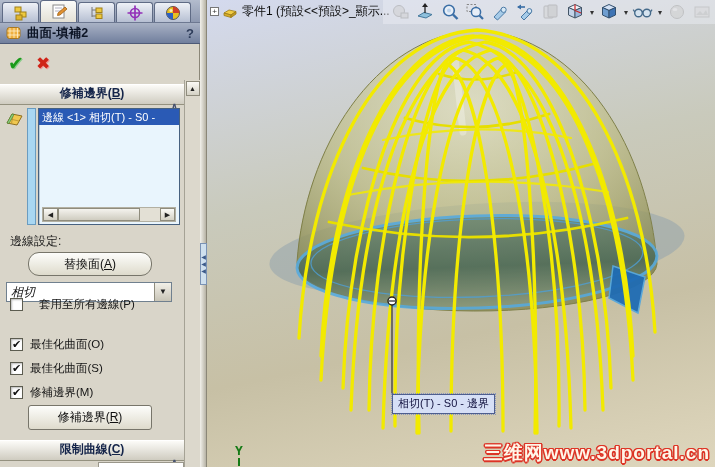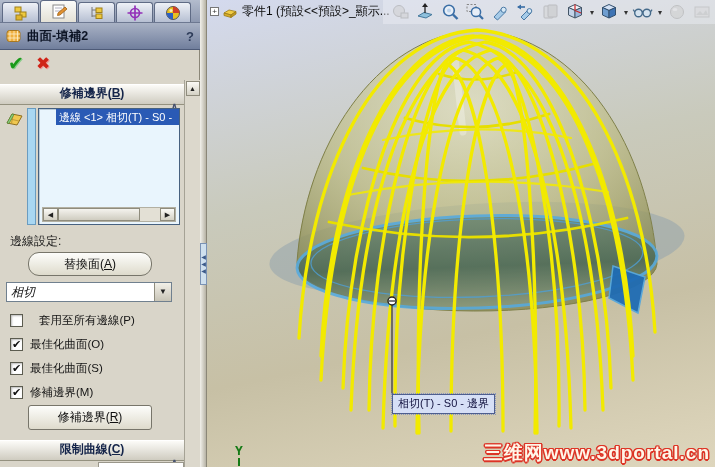--- a/index.html
+++ b/index.html
@@ -5,35 +5,35 @@
   * { margin:0; padding:0; box-sizing:border-box; }
   html,body { width:715px; height:467px; overflow:hidden; }
   body { font-family:"Liberation Sans","DejaVu Sans",sans-serif; font-size:12px; color:#111; }
   #app { position:relative; width:715px; height:467px; background:#d7d3c7; overflow:hidden; }
 
   
   #panel { position:absolute; left:0; top:0; width:200px; height:467px; background:#d9d5c9; border-right:1px solid #8b8778; }
   #tabs { position:absolute; left:0; top:0; width:200px; height:23px; background:linear-gradient(#b3bccd,#8d98b0); display:flex; align-items:flex-end; padding-left:2px; border-bottom:1px solid #6d7891; }
   .tab { width:37px; height:20px; margin-right:1px; border:1px solid #5f6b85; border-bottom:none; border-radius:3px 3px 0 0; background:linear-gradient(#eef1f7,#b6bfd2); display:flex; align-items:center; justify-content:center; }
   .tab.active { background:linear-gradient(#fbfbf9,#e4e1d6); height:22px; }
-  #titlebar { position:absolute; left:0; top:23px; width:200px; height:27px; background:linear-gradient(#a8b1c4,#68769671 60%,#5f6d8e); background:linear-gradient(#a9b2c5,#717f9d); display:flex; align-items:center; padding:0 6px; border-bottom:1px solid #4d5a77; }
+  #titlebar { position:absolute; left:0; top:23px; width:200px; height:21px; background:linear-gradient(#a8b1c4,#68769671 60%,#5f6d8e); background:linear-gradient(#a9b2c5,#717f9d); display:flex; align-items:center; padding:0 6px; border-bottom:1px solid #4d5a77; }
   #titlebar .t { font-weight:bold; font-size:12.5px; color:#0d1526; margin-left:5px; flex:1; }
   #titlebar .help { color:#2e3c5a; font-weight:bold; font-size:13px; }
   #okrow { position:absolute; left:0; top:46px; width:184px; height:34px; display:flex; align-items:center; gap:12px; padding-left:8px; }
   .okmark { color:#1a9a1a; font-size:19px; font-weight:bold; text-shadow:1px 1px 0 #8c8; }
   .cancelmark { color:#cf2418; font-size:17px; font-weight:bold; text-shadow:1px 1px 0 #e99; }
 
   .grouphdr { position:absolute; left:0; width:184px; height:21px; background:linear-gradient(#fcfbf8,#cfccc0); border-top:1px solid #fff; border-bottom:1px solid #94917f; display:flex; align-items:center; padding:0 6px; font-weight:bold; font-size:12px; color:#15254a;flex-direction:column; }
   .grouphdr .chev { margin-left:auto; color:#44506e; font-size:9px; line-height:8px; letter-spacing:0; }
   .mn { text-decoration:underline; }
 
   #selicon { position:absolute; left:5px; top:111px; }
   #colorstrip { position:absolute; left:27px; top:108px; width:9px; height:117px; background:#a9d7f2; border:1px solid #6a9cc0; }
   #listbox { position:absolute; left:38px; top:108px; width:142px; height:117px; background:#e9f5fd; border:1px solid #47617f; box-shadow:inset 1px 1px 0 #b9cbd9; }
-  #listbox .row { height:16px; line-height:16px; background:#2a5ab5; color:#fff; font-size:11px; padding-left:3px; white-space:nowrap; overflow:hidden;margin-left:17px; }
+  #listbox .row { height:16px; line-height:16px; background:#2a5ab5; color:#fff; font-size:11px; padding-left:3px; white-space:nowrap; overflow:hidden; }
   #hscroll { position:absolute; left:3px; right:3px; bottom:2px; height:15px; background:#e3e0d5; border:1px solid #b3b0a2; display:flex; }
   .sbtn { width:15px; height:13px; background:linear-gradient(#fbfaf6,#d4d1c4); border:1px solid #8f8c7d; font-size:7px; line-height:11px; text-align:center; color:#222; }
   #hthumb { width:62%; height:13px; background:linear-gradient(#f4f3ee,#cfccc0); border:1px solid #8f8c7d; margin-right:auto; }
 
   #edgelabel { position:absolute; left:10px; top:233px; font-size:12px; color:#1a1a1a; }
   .pbtn { position:absolute; left:28px; width:124px; height:24px; background:linear-gradient(#fdfdfb,#dedbcc); border:1px solid #77756a; border-radius:3px; font-size:12px; color:#101010; display:flex; align-items:center; justify-content:center; }
   #btn-alt { top:252px;border-radius:11px; }
   #btn-rev { top:405px; height:25px; }
   #combo { position:absolute; left:6px; top:282px; width:166px; height:20px; background:#fff; border:1px solid #70808f; display:flex; align-items:center;font-style:italic; }
   #combo .val { flex:1; padding-left:4px; font-size:12px; }
@@ -156,21 +156,21 @@
 
     <div class="pbtn" id="btn-alt">
       <span><span>替換面(</span><span class="mn">A</span><span>)</span></span>
     </div>
 
     <div id="combo">
       <span class="val">相切</span>
       <span class="drop">▼</span>
     </div>
 
-    <div class="cbrow" style="top:312px;gap:16px;">
+    <div class="cbrow" style="top:296px;gap:16px;">
       <span class="cbbox"></span>
       <span class="cblabel">套用至所有邊線(P)</span>
     </div>
     <div class="cbrow" style="top:336px;">
       <span class="cbbox">✔</span>
       <span class="cblabel">最佳化曲面(O)</span>
     </div>
     <div class="cbrow" style="top:360px;">
       <span class="cbbox">✔</span>
       <span class="cblabel">最佳化曲面(S)</span>

